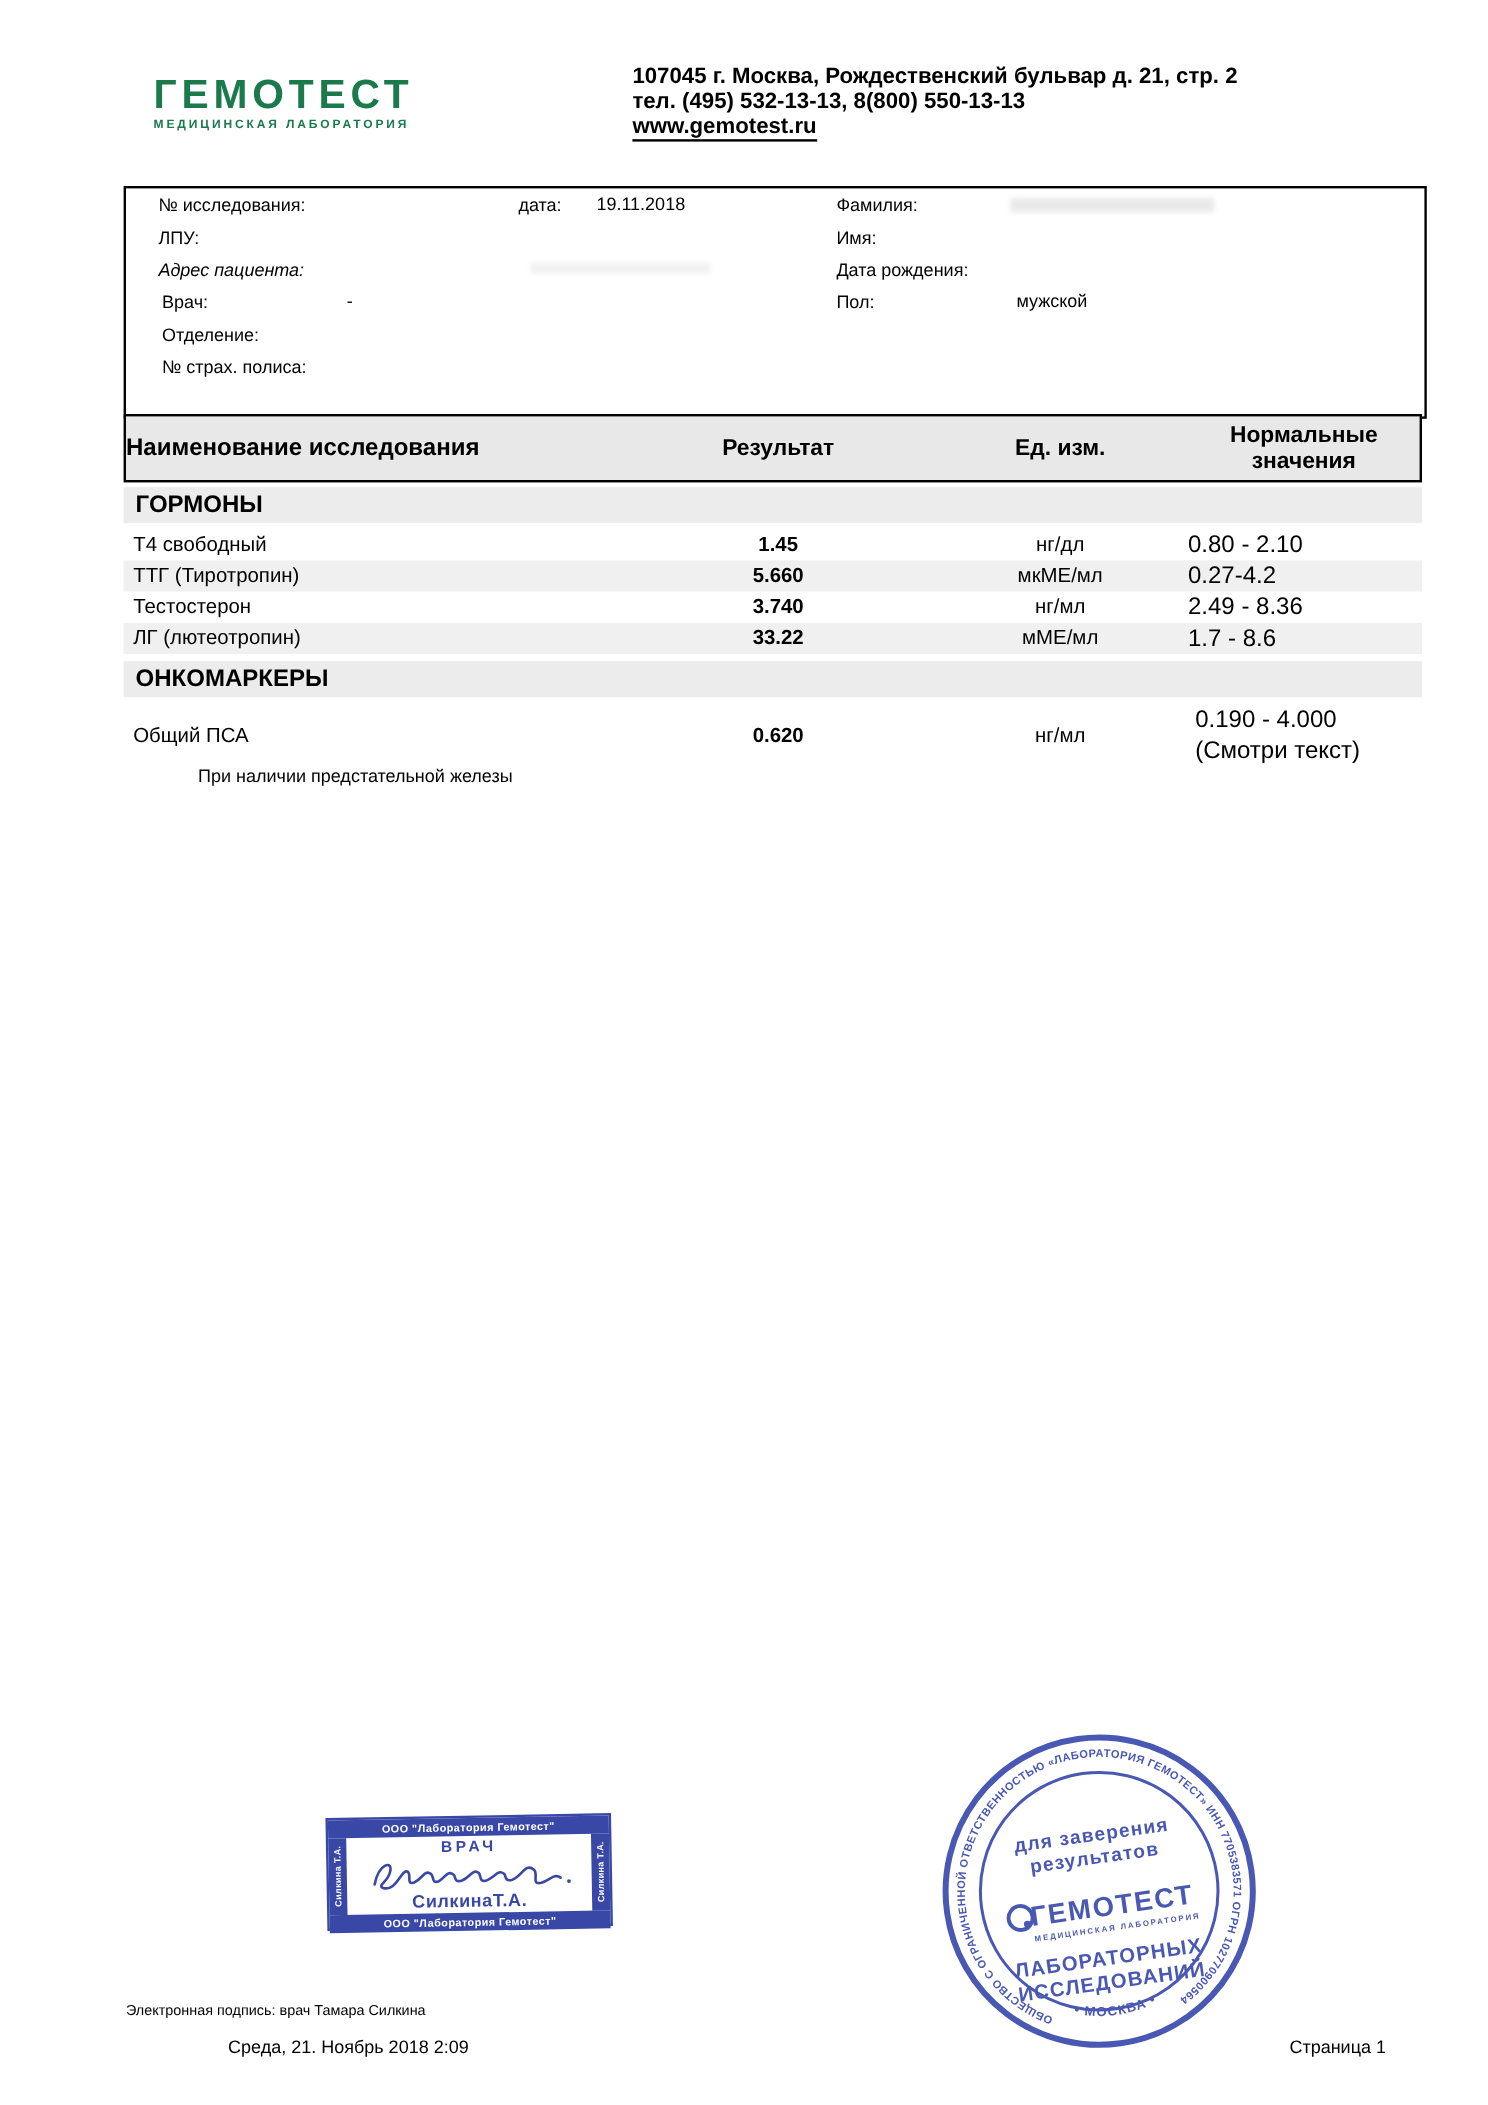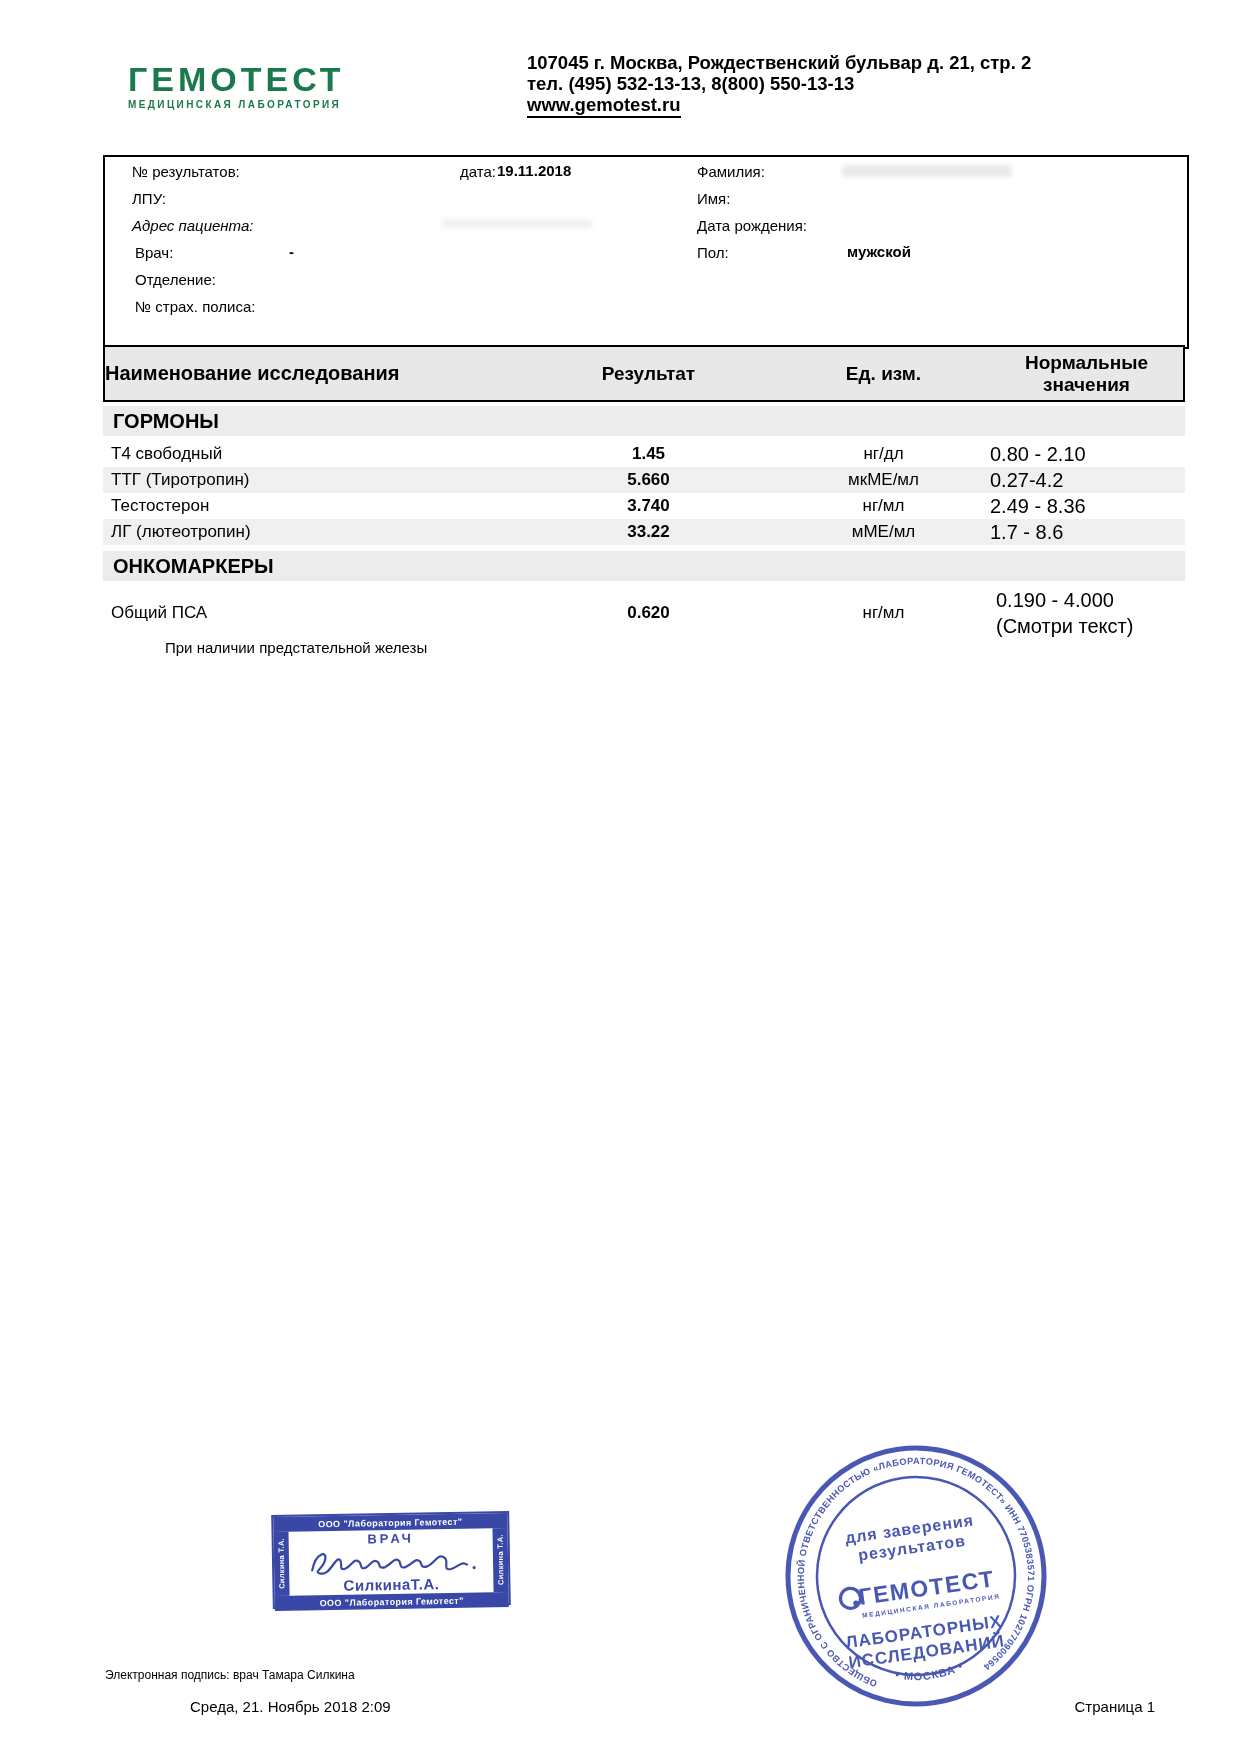--- a/index.html
+++ b/index.html
@@ -11,21 +11,21 @@
 
   
   .logo-name{font-size:34px;font-weight:800;letter-spacing:4px;color:#1a7a4b;line-height:1;}
   .logo-sub{font-size:10px;font-weight:700;letter-spacing:2.4px;color:#1a7a4b;margin-top:3px;}
   .hdr-line{font-size:18.5px;font-weight:700;line-height:21px;white-space:nowrap;}
   .hdr-site{display:inline-block;border-bottom:2.5px solid #000;padding-bottom:1px;}
 
   
   .pbox{left:103px;top:155px;width:1082px;height:190px;border:2px solid #000;}
   .pl{position:absolute;font-size:15px;white-space:nowrap;}
-  .pv{font-weight:700;}
+  .pv{font-weight:400;}
   .smudge{position:absolute;background:#b9b9b9;opacity:.3;filter:blur(2px);border-radius:2px;}
 
   
   .thead{left:103px;top:345px;width:1078px;height:53px;border:2px solid #000;background:#e8e8e8;
          display:grid;grid-template-columns:415px 257px 213px 193px;align-items:center;}
   .thead .h{font-weight:700;font-size:19px;text-align:center;line-height:1.15;}
   .thead .h.first{text-align:left;font-size:20px;}
   .tbody{left:103px;top:400px;width:1082px;}
   .sect{height:30px;margin-top:6px;background:#ececec;font-weight:700;font-size:20px;
         line-height:30px;padding-left:10px;box-sizing:border-box;}
@@ -71,22 +71,22 @@
     <div class="logo-sub">МЕДИЦИНСКАЯ ЛАБОРАТОРИЯ</div>
   </div>
 
   <div class="abs" style="left:527px;top:52px;">
     <div class="hdr-line">107045 г. Москва, Рождественский бульвар д. 21, стр. 2</div>
     <div class="hdr-line">тел. (495) 532-13-13, 8(800) 550-13-13</div>
     <div class="hdr-line"><span class="hdr-site">www.gemotest.ru</span></div>
   </div>
 
   <div class="abs pbox">
-    <span class="pl" style="left:27px;top:6px;">№ результатов:</span>
-    <span class="pl" style="left:327px;top:6px;margin-left:28px;">дата:</span>
+    <span class="pl" style="left:27px;top:6px;">№ исследования:</span>
+    <span class="pl" style="left:327px;top:6px;">дата:</span>
     <span class="pl pv" style="left:392px;top:5px;">19.11.2018</span>
     <span class="pl" style="left:27px;top:33px;">ЛПУ:</span>
     <span class="pl" style="left:27px;top:60px;font-style:italic;">Адрес пациента:</span>
     <span class="pl" style="left:30px;top:87px;">Врач:</span>
     <span class="pl pv" style="left:184px;top:86px;">-</span>
     <span class="pl" style="left:30px;top:114px;">Отделение:</span>
     <span class="pl" style="left:30px;top:141px;">№ страх. полиса:</span>
 
     <span class="pl" style="left:592px;top:6px;">Фамилия:</span>
     <span class="pl" style="left:592px;top:33px;">Имя:</span>

